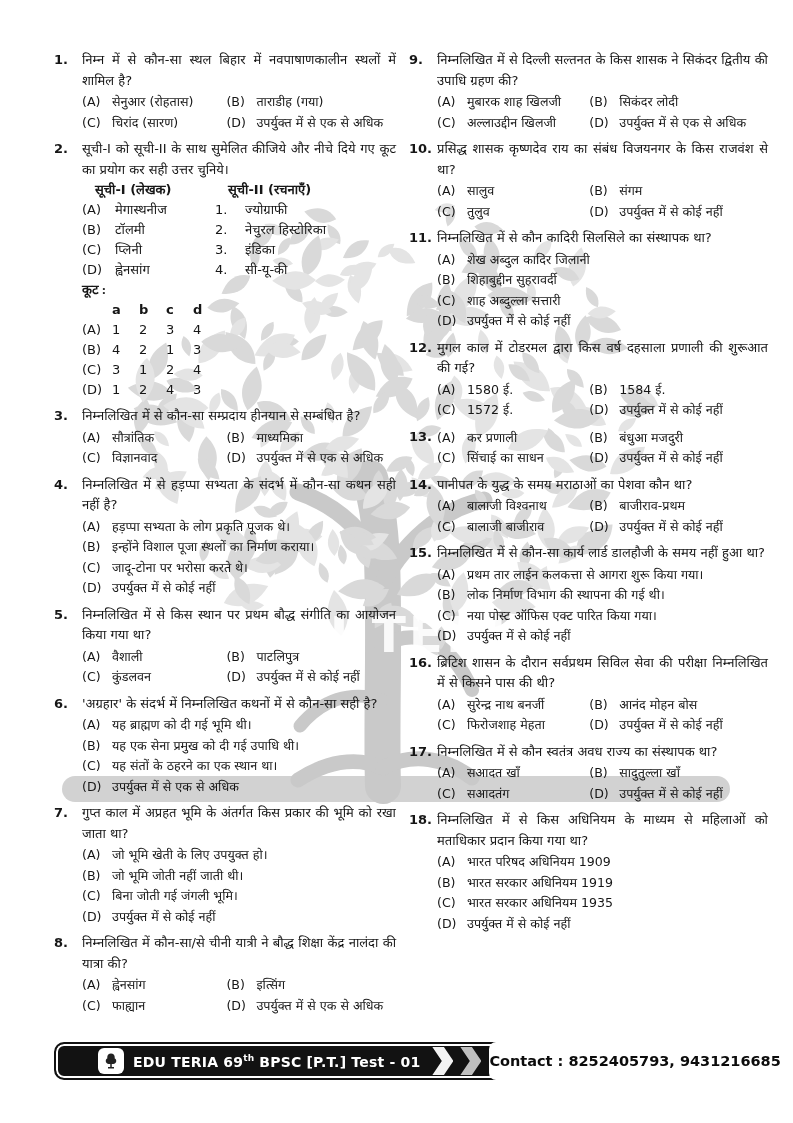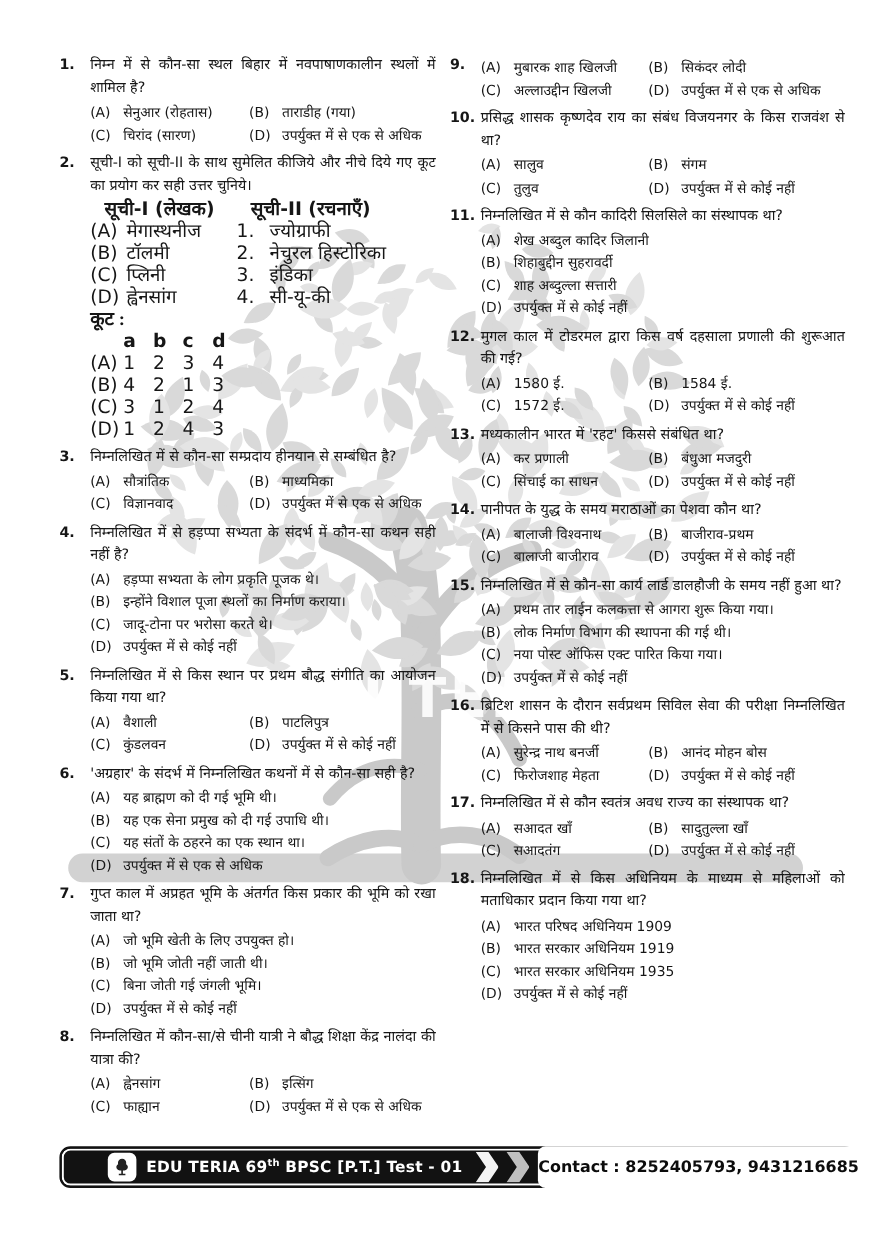--- a/index.html
+++ b/index.html
@@ -20,21 +20,21 @@
   .question{display:flex;margin-bottom:6px;}
   .qnum{flex:0 0 28px;font-weight:bold;font-size:13px;line-height:20.5px;}
   .qbody{flex:1;min-width:0;}
   .qtext{font-weight:normal;font-size:13px;line-height:20.5px;text-align:justify;}
   .options{margin-top:1px;}
   .options.two{display:grid;grid-template-columns:46% 54%;}
   .option{display:flex;font-size:12.6px;line-height:20.5px;}
   .olabel{flex:0 0 30px;}
   .otext{flex:1;min-width:0;}
   
-  .match{font-size:17px;line-height:20px;}
+  .match{font-size:13px;line-height:20px;}
   .match-head{display:grid;grid-template-columns:133px 1fr;font-weight:bold;padding-left:13px;}
   .match-row{display:grid;grid-template-columns:33px 100px 30px 1fr;}
   .code-label{font-weight:bold;line-height:20px;font-family:Liberation Serif, serif;}
   .code-row{display:grid;grid-template-columns:30px repeat(4,27px);}
   .code-row.code-head span{font-weight:bold;}
   
   .footer{
     position:absolute;left:54px;top:1042px;width:684px;height:34px;z-index:3;
     background:#121212;border:2px solid #121212;border-radius:10px;
     box-shadow:inset 0 0 0 2px #ffffff;
@@ -555,20 +555,21 @@
               <span class="otext">उपर्युक्त में से एक से अधिक</span>
             </div>
           </div>
         </div>
       </div>
     </div>
   <div class="column right">
       <div class="question">
         <span class="qnum">9.</span>
         <div class="qbody">
+          <div class="qtext">निम्नलिखित में से दिल्ली सल्तनत के किस शासक ने सिकंदर द्वितीय की उपाधि ग्रहण की?</div>
           <div class="options two">
             <div class="option">
               <span class="olabel">(A)</span>
               <span class="otext">मुबारक शाह खिलजी</span>
             </div>
             <div class="option">
               <span class="olabel">(B)</span>
               <span class="otext">सिकंदर लोदी</span>
             </div>
             <div class="option">
@@ -650,21 +651,20 @@
             <div class="option">
               <span class="olabel">(D)</span>
               <span class="otext">उपर्युक्त में से कोई नहीं</span>
             </div>
           </div>
         </div>
       </div>
       <div class="question">
         <span class="qnum">13.</span>
         <div class="qbody">
-          <div class="qtext">मध्यकालीन भारत में 'रहट' किससे संबंधित था?</div>
           <div class="options two">
             <div class="option">
               <span class="olabel">(A)</span>
               <span class="otext">कर प्रणाली</span>
             </div>
             <div class="option">
               <span class="olabel">(B)</span>
               <span class="otext">बंधुआ मजदुरी</span>
             </div>
             <div class="option">

